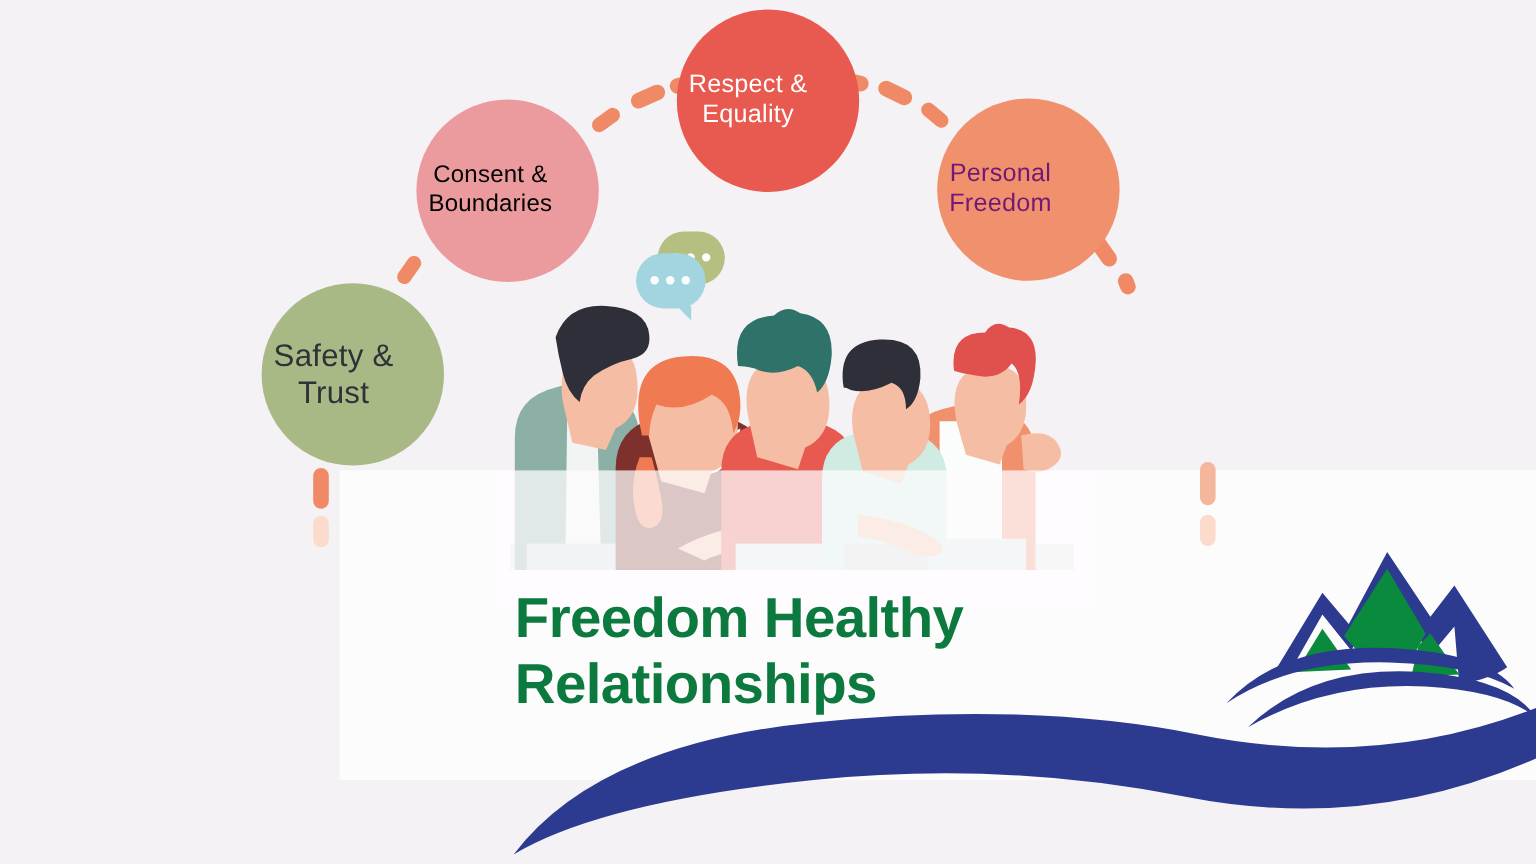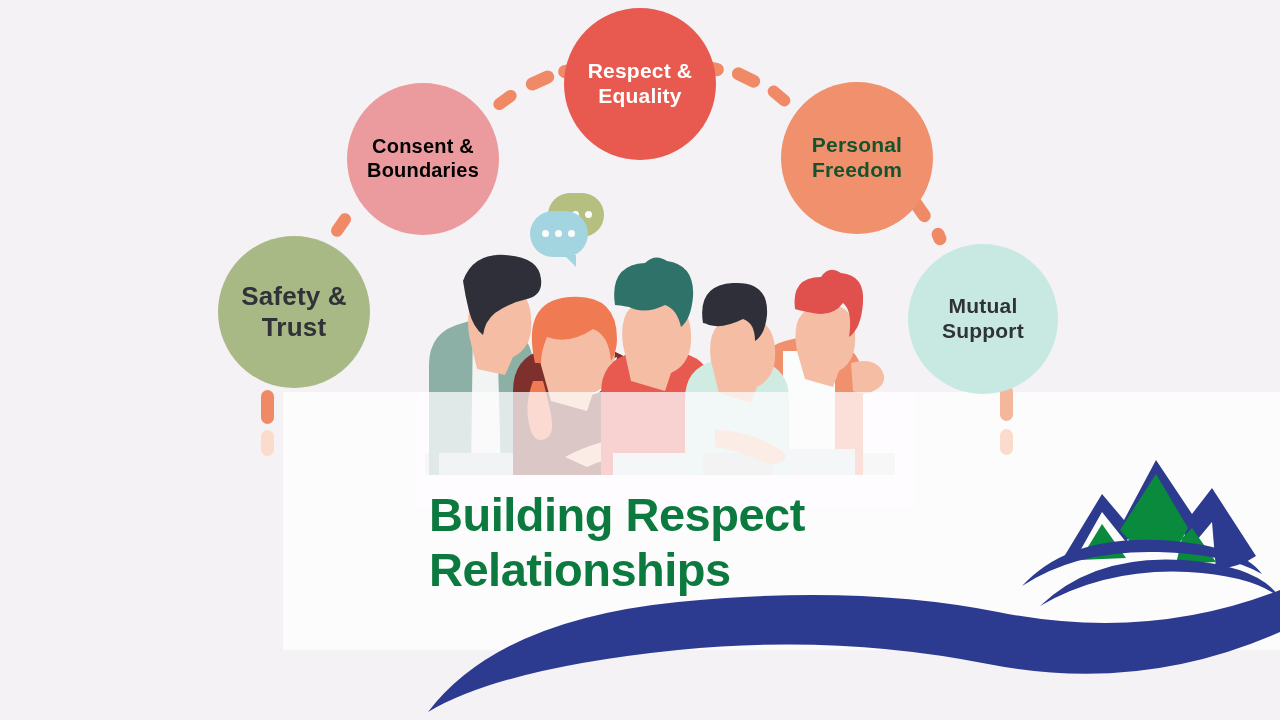--- a/index.html
+++ b/index.html
@@ -34,44 +34,43 @@
     width: 997px;
     height: 258px;
     background: #fdfcfd;
   }
   
   .circle {
     position: absolute;
     border-radius: 50%;
     display: flex;
     align-items: center;
-    justify-content: center;
     text-align: center;
     line-height: 1.18;
-    font-weight: bold;
+    font-weight: normal;
     letter-spacing: .2px;
     box-sizing: border-box;
     padding: 0 10px;
   }
   .circle span { display: block; white-space: pre-line; }
   #circle-safety {
     left: 218px; top: 236px; width: 152px; height: 152px;
     background: #a9b986; color: #2f3237; font-size: 26px;
   }
   #circle-consent {
     left: 347px; top: 83px; width: 152px; height: 152px;
     background: #eb9b9d; color: #000000; font-size: 20px;
   }
   #circle-respect {
     left: 564px; top: 8px; width: 152px; height: 152px;
     background: #e8594f; color: #ffffff; font-size: 21px;
   }
   #circle-freedom {
     left: 781px; top: 82px; width: 152px; height: 152px;
-    background: #f0906c; color: #14532d; font-size: 21px;
+    background: #f0906c; color: #701a75; font-size: 21px;
   }
   #circle-mutual {
     left: 908px; top: 244px; width: 150px; height: 150px;
     background: #c8e9e1; color: #2f3237; font-size: 21px;
   }
   
   .dash {
     position: absolute;
     background: #f08a66;
     border-radius: 10px;
@@ -227,26 +226,22 @@
 Boundaries</span>
   </div>
   <div class="circle" id="circle-respect">
     <span>Respect &amp;
 Equality</span>
   </div>
   <div class="circle" id="circle-freedom">
     <span>Personal
 Freedom</span>
   </div>
-  <div class="circle" id="circle-mutual">
-    <span>Mutual
-Support</span>
-  </div>
-
-  <div id="title">Building Respect
+
+  <div id="title">Freedom Healthy
 Relationships</div>
 
   <svg id="logo" viewBox="0 0 264 182">
 
     <path d="M46 122 L86 56 L108 82 L140 22 L176 76 L196 50 L240 118
              q-14 10-40 14 L196 84 L176 108 L140 52 L110 104 L86 74 L60 120 Z" fill="#2c3b8f"></path>
 
     <path d="M140 36 L172 90 L162 108 L120 110 L104 92 Z" fill="#0a8a3c"></path>
     <path d="M176 90 L200 124 L160 126 L166 100 Z" fill="#0a8a3c"></path>
     <path d="M86 86 L110 120 L64 122 Z" fill="#0a8a3c"></path>

